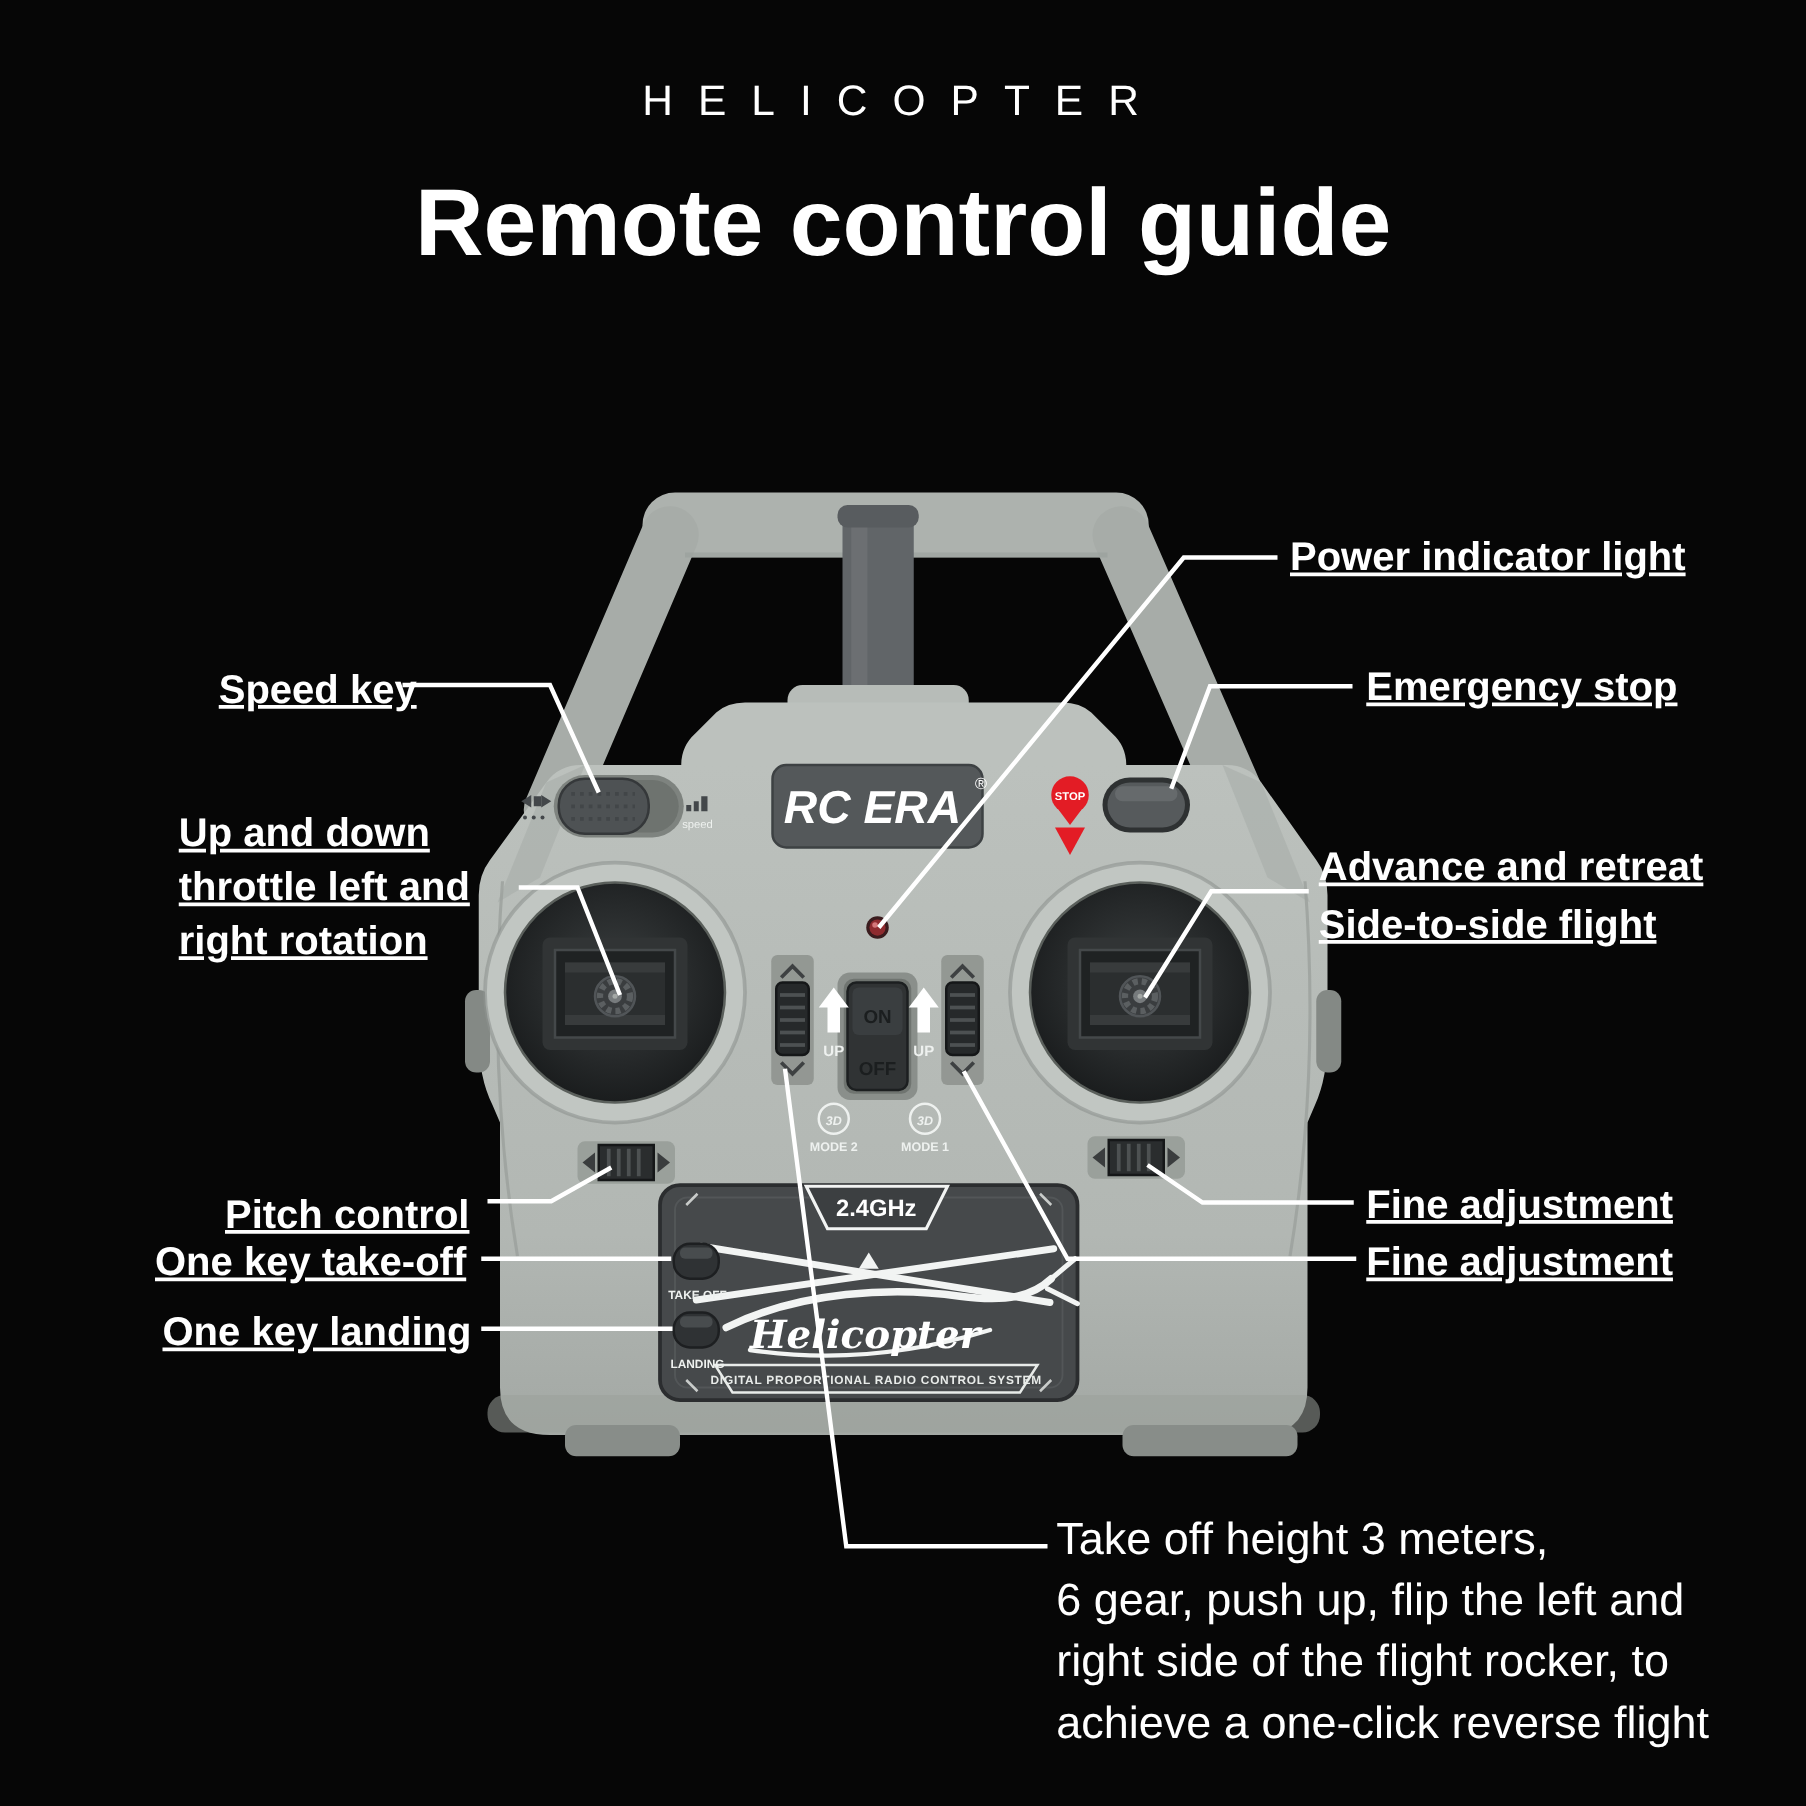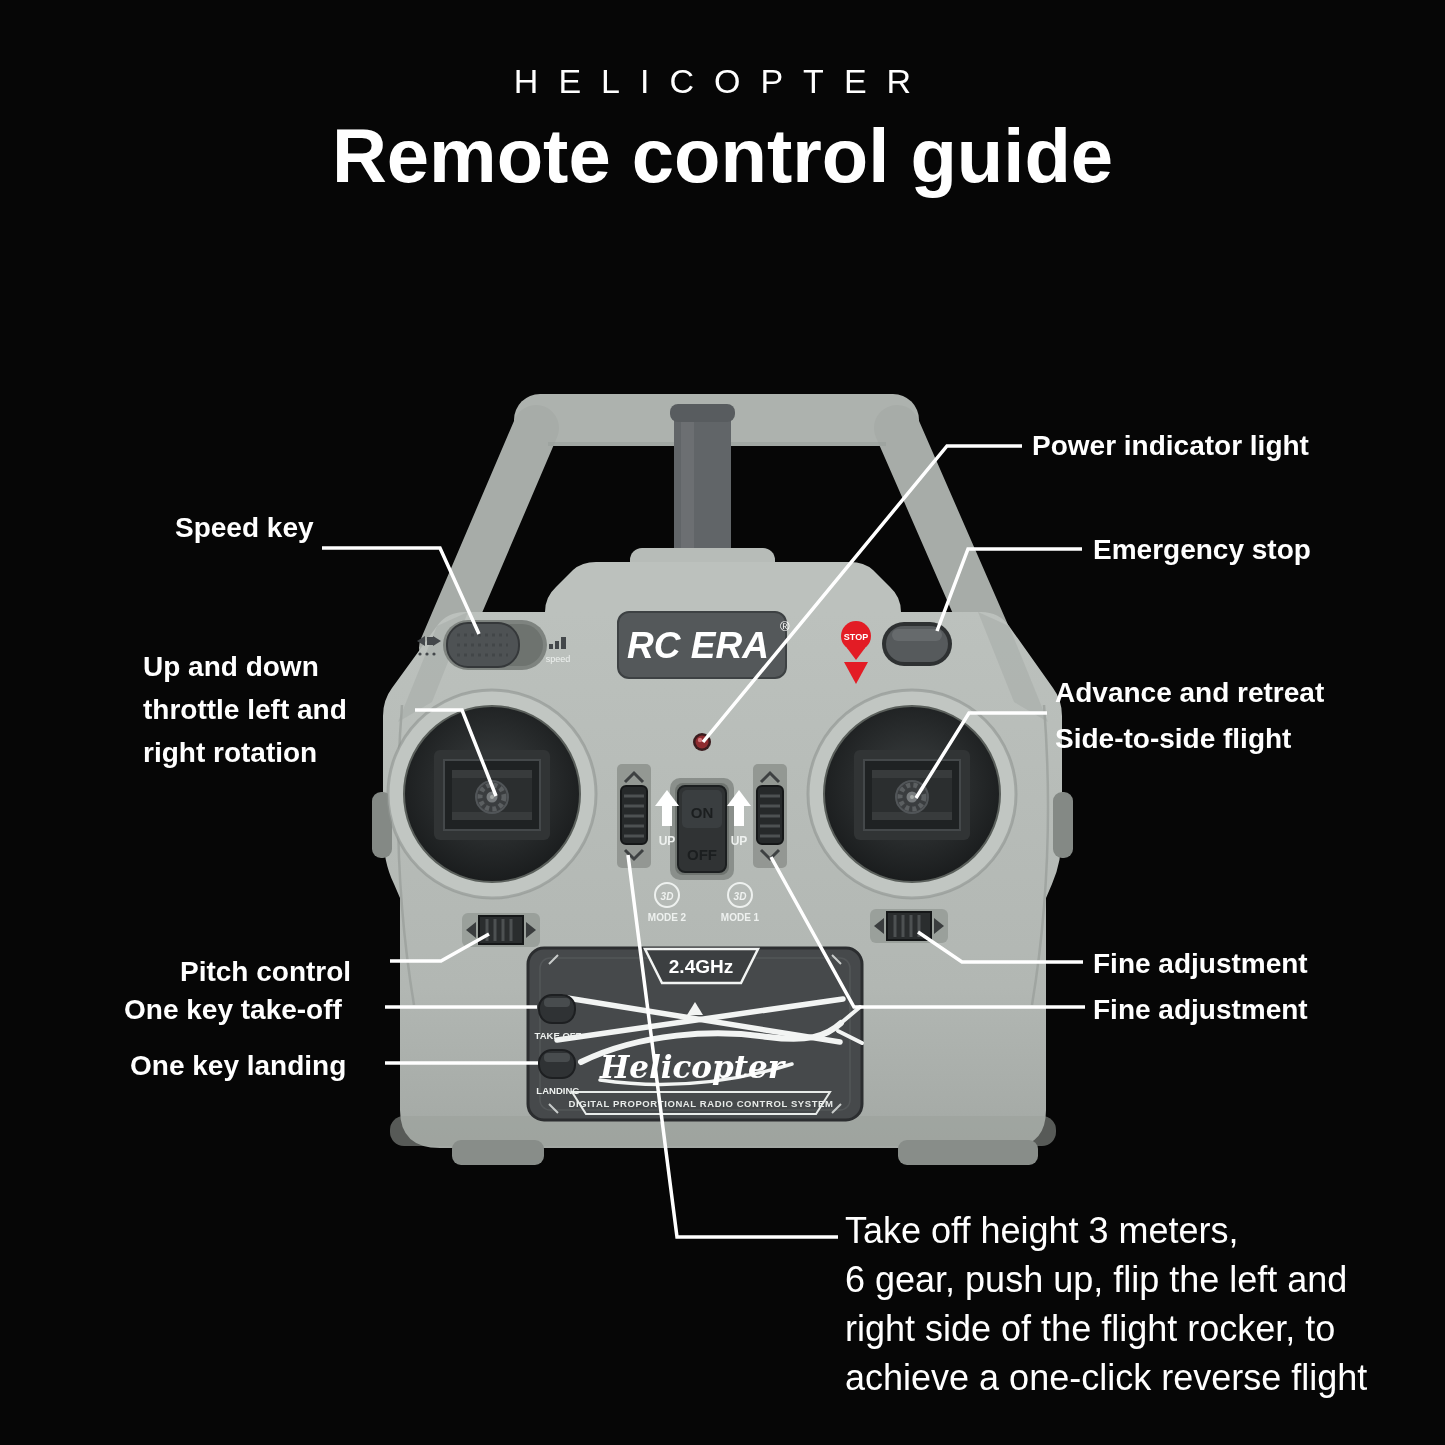--- a/index.html
+++ b/index.html
@@ -12,26 +12,26 @@
     width:1445px;height:1445px;position:relative;overflow:hidden;
     background:var(--background);
     font-family:"Liberation Sans",sans-serif;color:var(--text);
   }
   .stage{position:absolute;inset:0}
   .eyebrow{
     position:absolute;top:62px;left:0;width:100%;text-align:center;
     font-size:34px;font-weight:400;letter-spacing:20px;color:var(--text);
   }
   .main-title{
-    position:absolute;top:112px;left:0;width:100%;text-align:center;
+    position:absolute;top:135px;left:0;width:100%;text-align:center;
     font-size:76px;font-weight:700;color:var(--text);
   }
   .callout{
-    position:absolute;font-size:28px;font-weight:700;color:var(--text);
-    line-height:43px;white-space:nowrap;
+    position:absolute;font-size:32px;font-weight:700;color:var(--text);
+    line-height:43px;white-space:nowrap;text-decoration:underline;
   }
   .callout.two-line{line-height:46px}
   .note{
     position:absolute;left:845px;top:1206px;font-size:36px;font-weight:400;
     line-height:49px;color:var(--text);white-space:nowrap;
   }
   svg.scene{position:absolute;left:0;top:0}
   .lead{stroke:var(--line);stroke-width:3.5;fill:none}
   .devtext{fill:#eef1ef;font-family:"Liberation Sans",sans-serif}
 </style>
@@ -283,21 +283,21 @@
       <polyline class="lead" points="385,1063 538,1063"></polyline>
       <polyline class="lead" points="1022,446 947,446 703,742"></polyline>
       <polyline class="lead" points="1082,549 968,549 937,631"></polyline>
       <polyline class="lead" points="1047,713 969,713 916,798"></polyline>
       <polyline class="lead" points="1083,962 962,962 918,932"></polyline>
       <polyline class="lead" points="1085,1007 854,1007 771,857"></polyline>
       <polyline class="lead" points="628,855 677,1237 838,1237"></polyline>
     </g>
   </svg>
 
-  <div class="callout" style="left:175px;top:506px">
+  <div class="callout" style="left:175px;top:530px">
     <span>Speed key</span>
   </div>
 
   <div class="callout" style="left:143px;top:645px">
     <div>Up and down</div>
     <div>throttle left and</div>
     <div>right  rotation</div>
   </div>
 
   <div class="callout" style="left:180px;top:950px">

